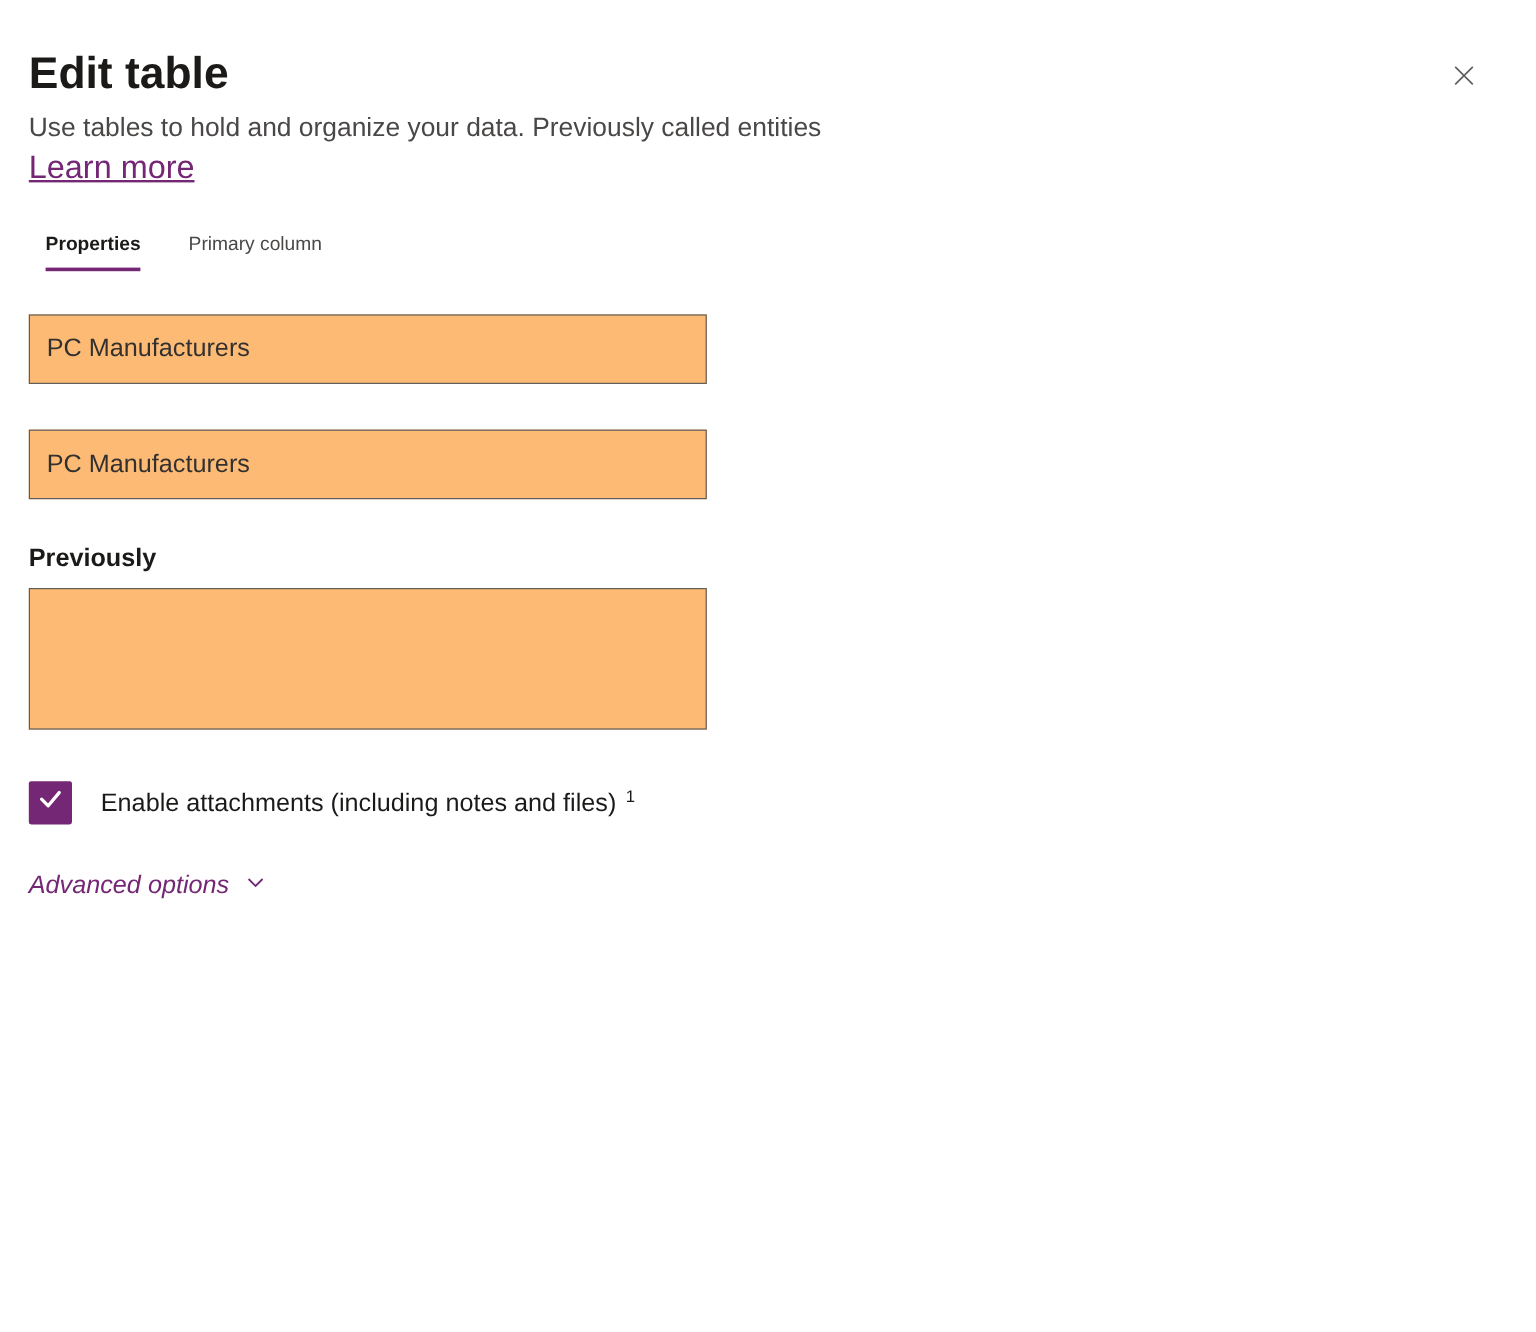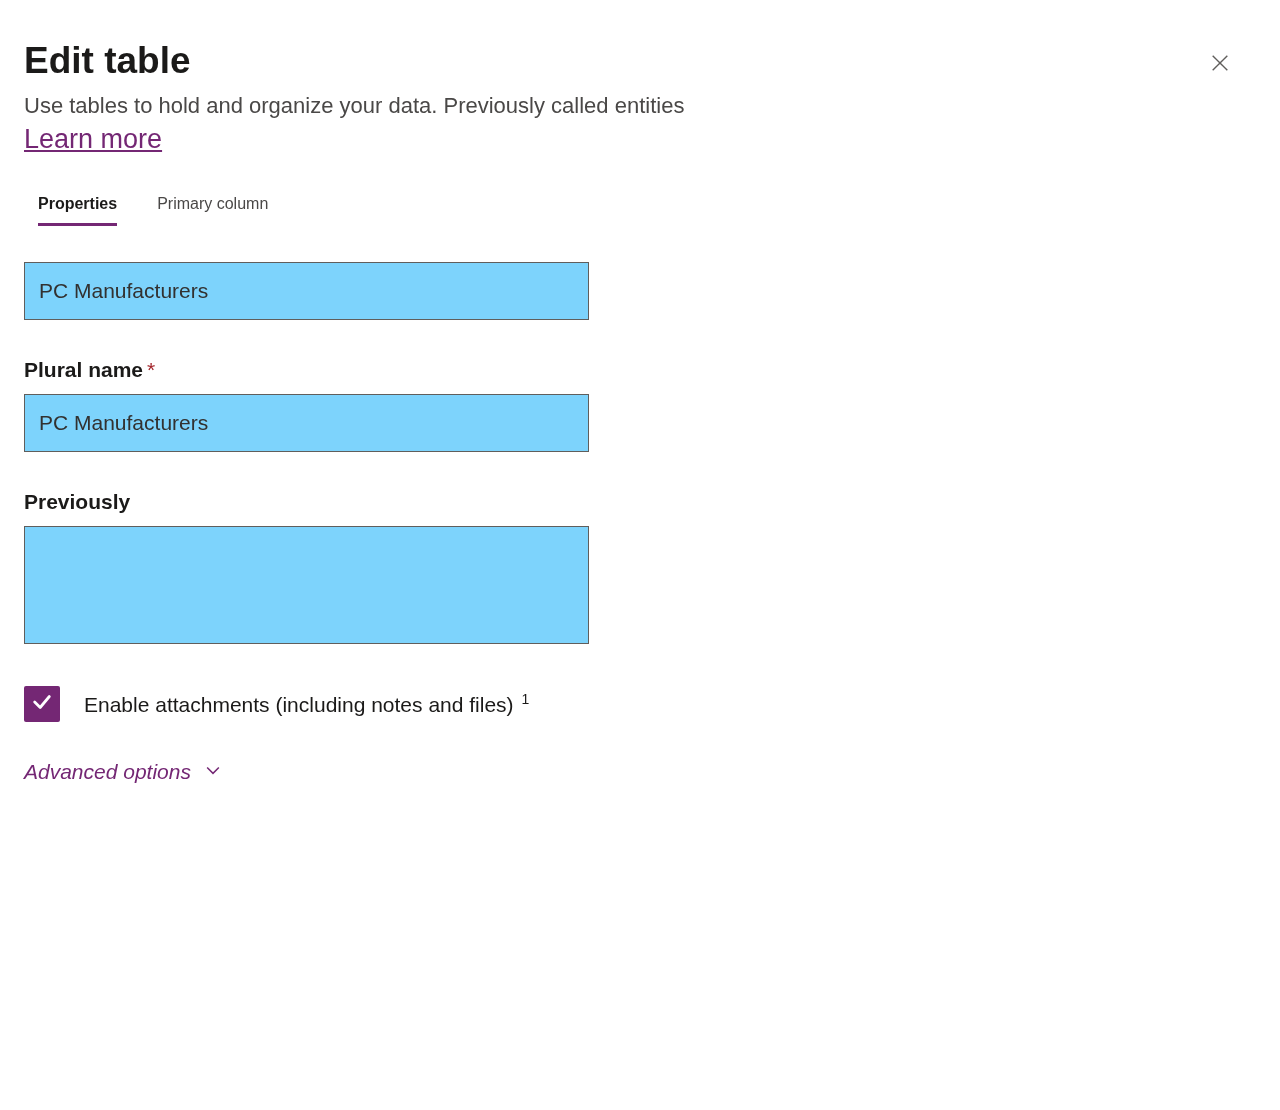--- a/index.html
+++ b/index.html
@@ -72,21 +72,21 @@
       font-weight: 600;
       color: #1b1a19;
       margin-bottom: 12px;
     }
     .required { color: #a4262c; margin-left: 4px; font-weight: 400; }
     .text-input, .textarea-input {
       width: 565px;
       font-size: 21px;
       font-family: inherit;
       color: #323130;
-      background: #7dd3fc;
+      background: #fdba74;
       border: 1px solid #605e5c;
       padding: 12px 14px;
     }
     .text-input { height: 58px; }
     .textarea-input { height: 118px; resize: none; }
     .checkbox-row {
       display: flex;
       align-items: center;
       gap: 24px;
       margin-bottom: 38px;
@@ -138,23 +138,20 @@
 <div class="tabs">
   <div class="tab active">Properties</div>
   <div class="tab">Primary column</div>
 </div>
 
 <div class="form-group">
   <input type="text" class="text-input" value="PC Manufacturers" style="">
 </div>
 
 <div class="form-group">
-  <label class="form-label">
-    <span>Plural name</span><span class="required">*</span>
-  </label>
   <input type="text" class="text-input" value="PC Manufacturers" style="">
 </div>
 
 <div class="form-group">
   <label class="form-label">Previously</label>
   <textarea class="textarea-input" style=""></textarea>
 </div>
 
 <div class="checkbox-row">
   <div class="checkbox-box">

